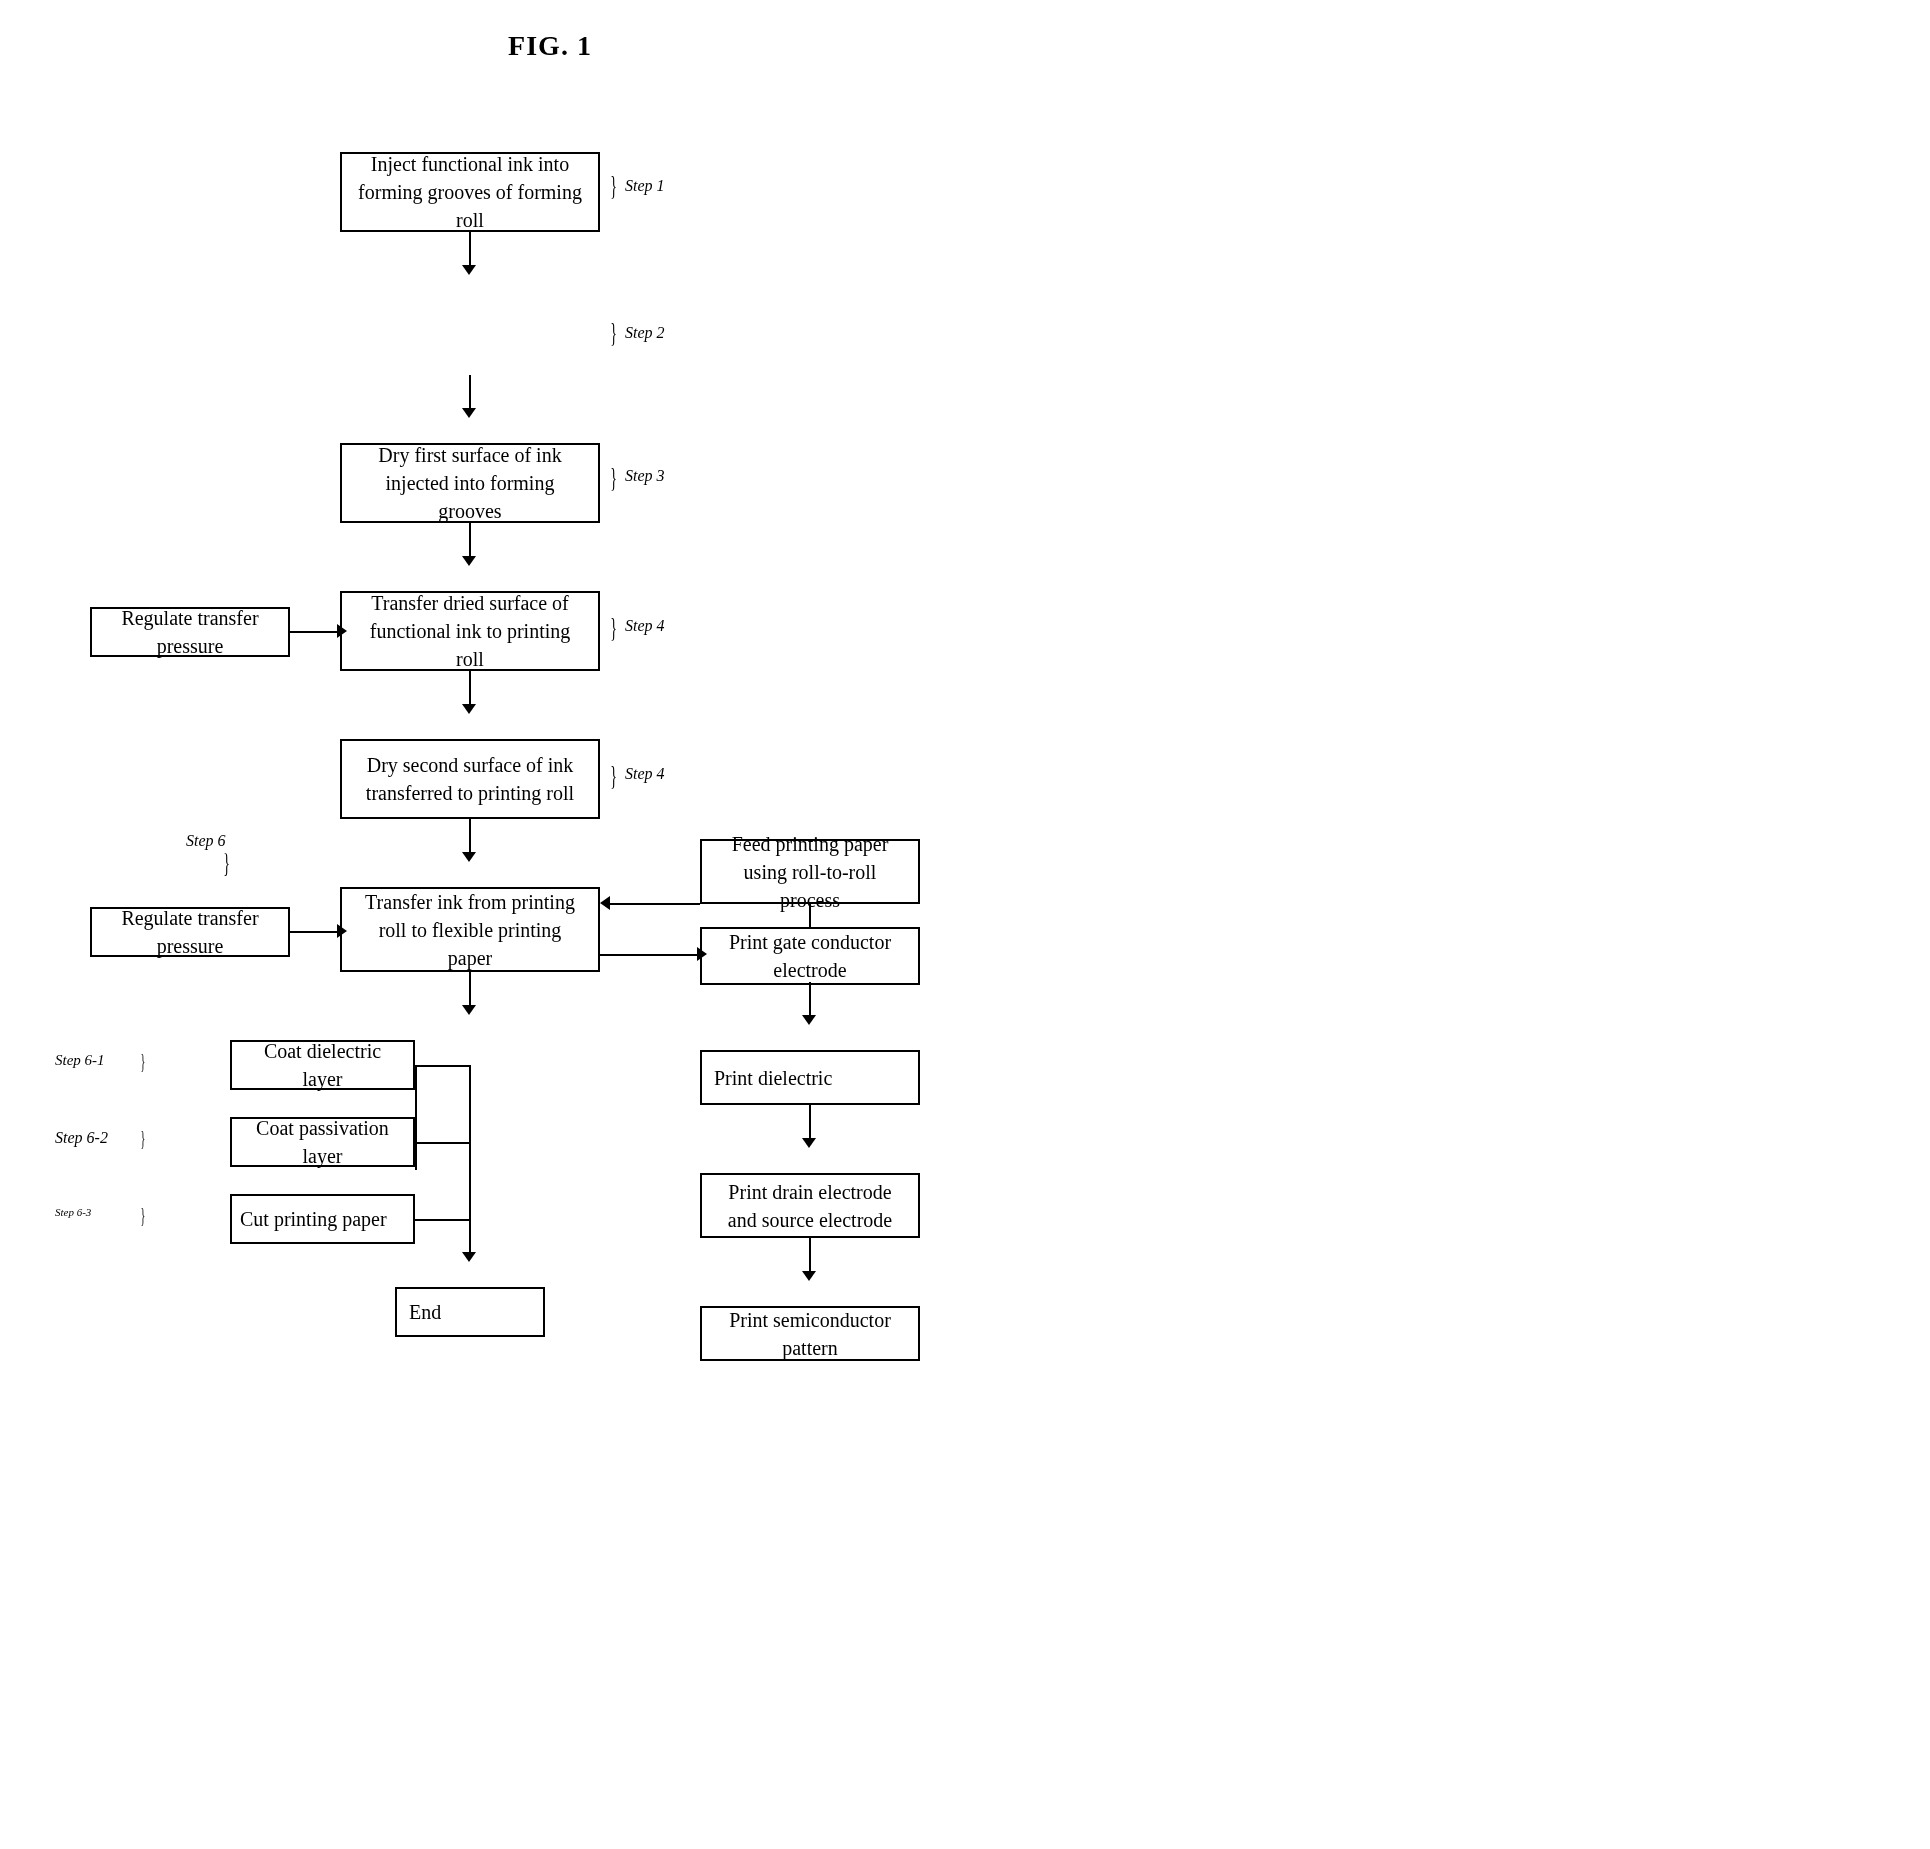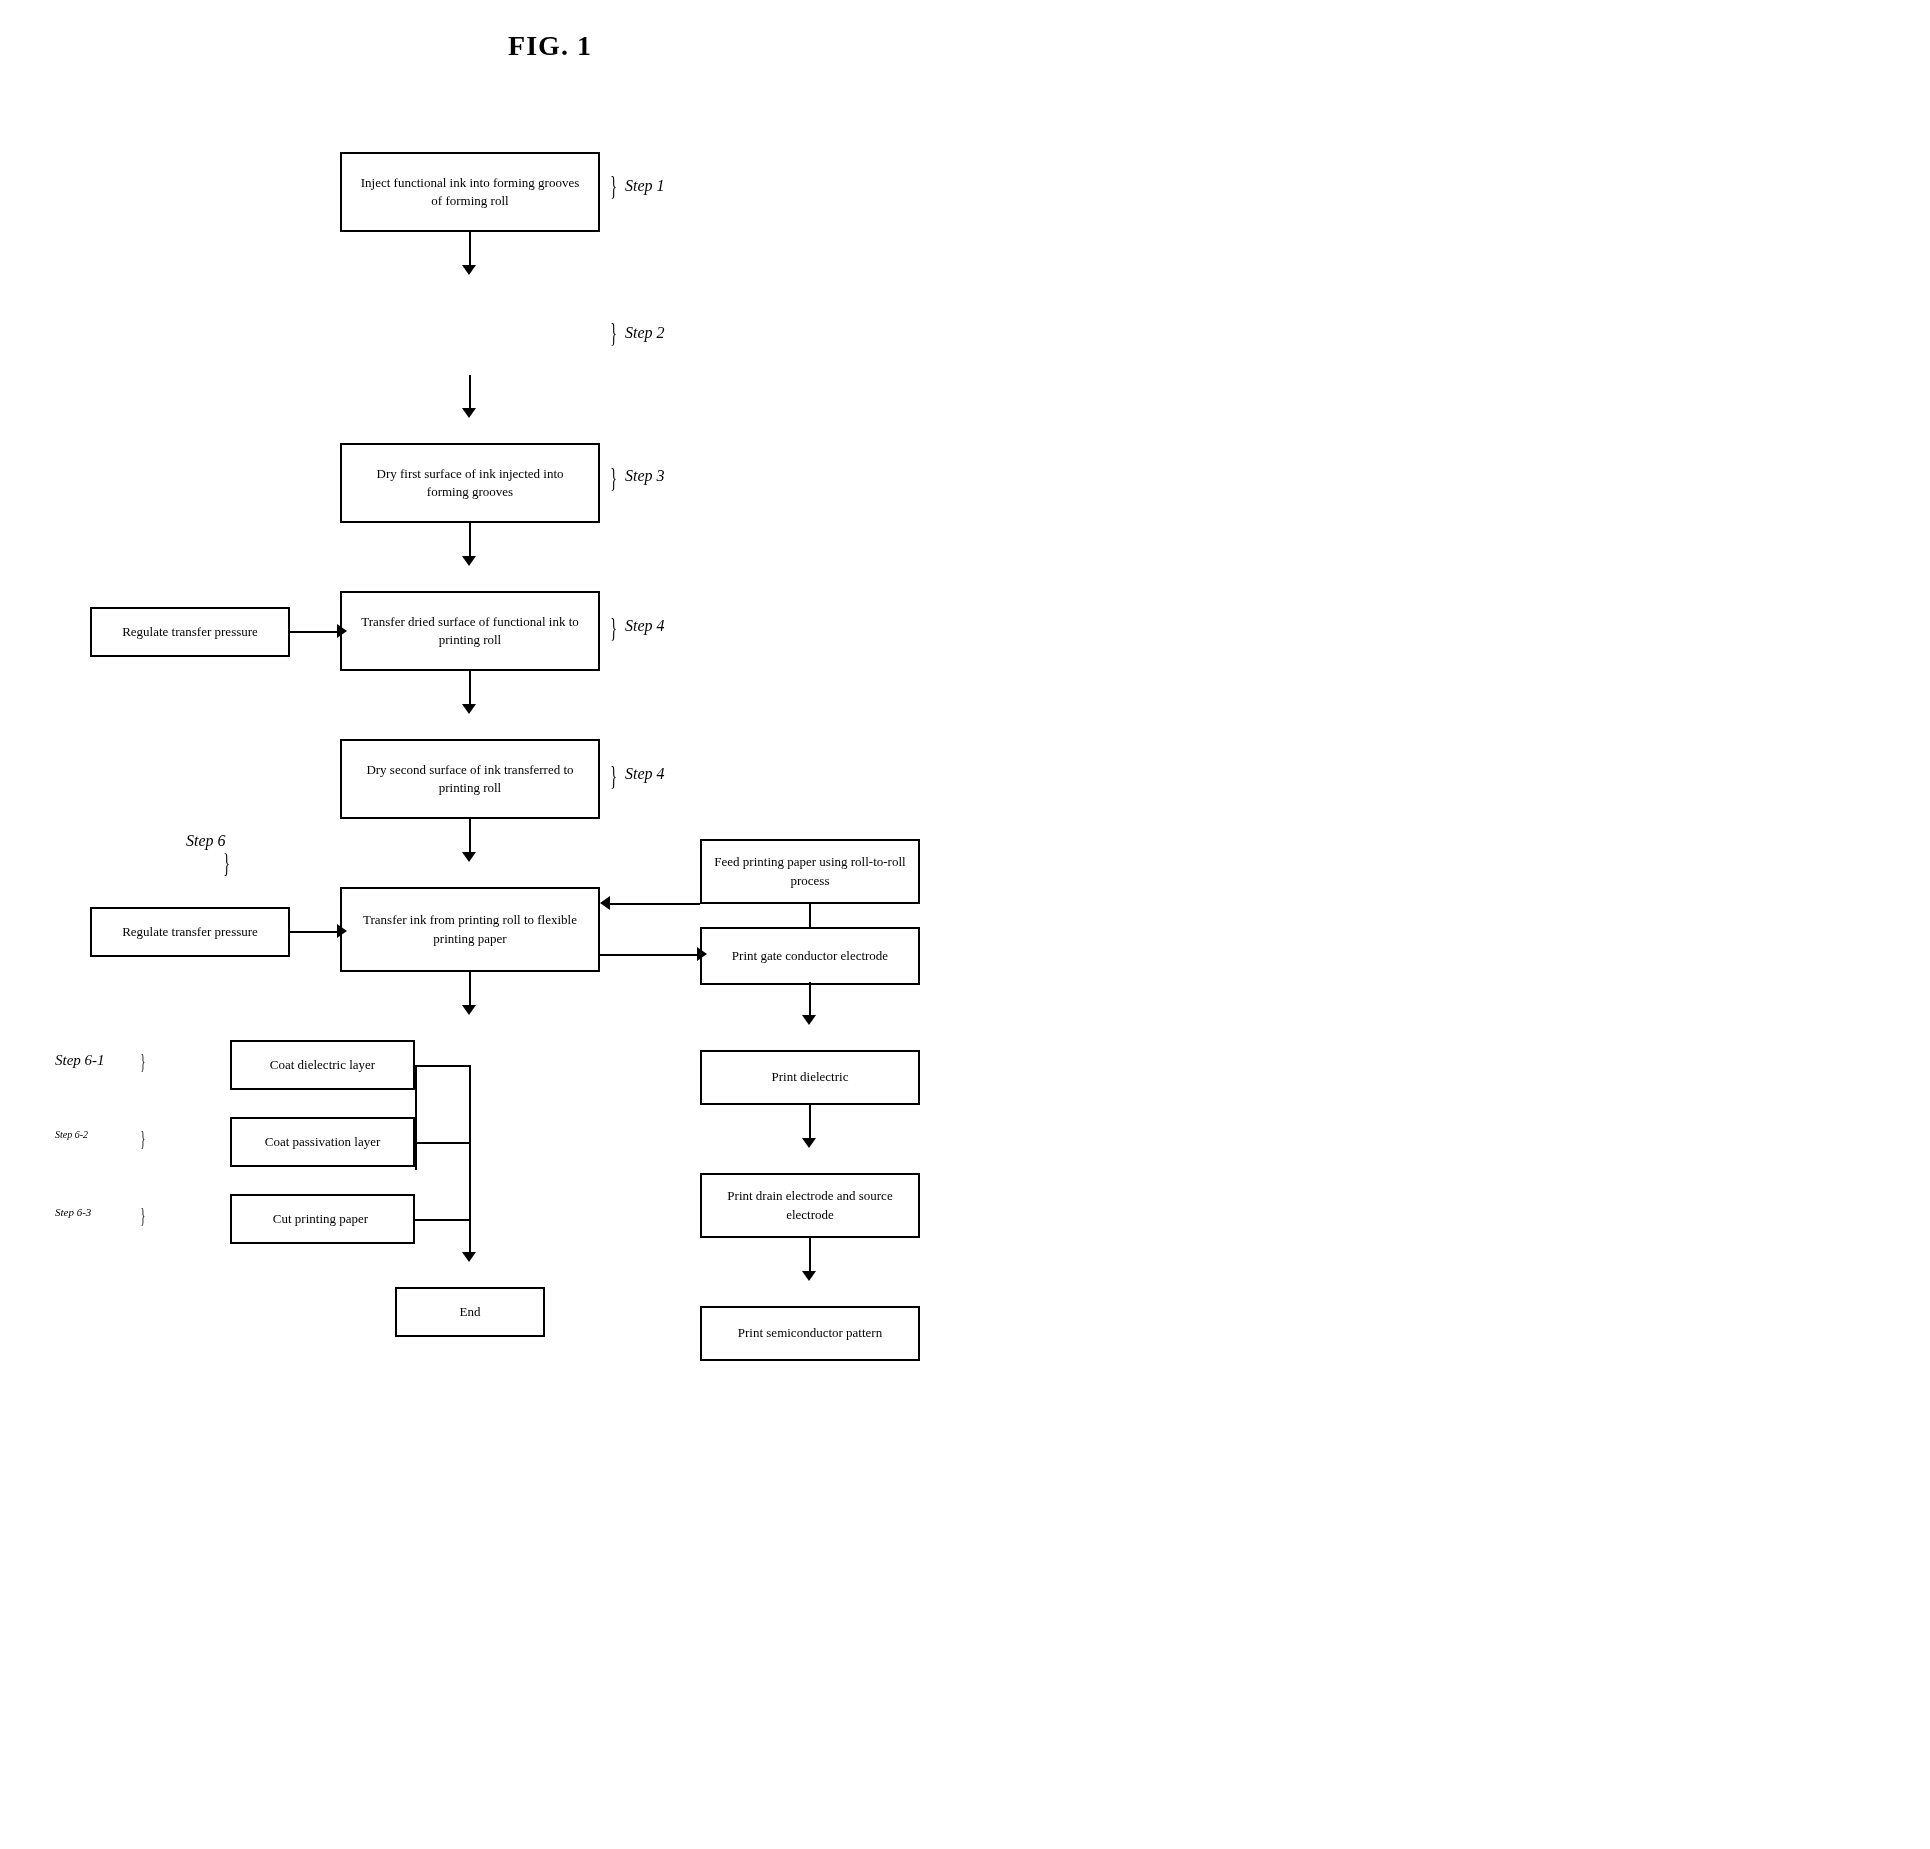--- a/index.html
+++ b/index.html
@@ -24,22 +24,22 @@
       height: 1700px;
       margin: 0 auto;
     }
     .box {
       position: absolute;
       border: 2px solid #000;
       background: #fff;
       text-align: center;
       display: flex;
       align-items: center;
-      justify-content: center;
-      font-size: 13px;
+      justify-content: flex-start;
+      font-size: 20px;
       line-height: 1.4;
       padding: 8px 12px;
     }
     .step-label {
       position: absolute;
       font-size: 16px;
       font-style: italic;
     }
     .arrow-line-v {
       position: absolute;
@@ -193,21 +193,21 @@
 
   <div class="box" style="left:230px; top:968px; width:185px; height:50px;">
     <span>Coat dielectric layer</span>
   </div>
   <span class="step-label" style="left:55px; top:980px; font-size:15px;">Step 6-1</span>
   <span class="curly" style="left:138px; top:978px; font-size:20px; transform:scaleX(0.5);">}</span>
 
   <div class="box" style="left:230px; top:1045px; width:185px; height:50px;">
     <span>Coat passivation layer</span>
   </div>
-  <span class="step-label" style="left:55px; top:1057px; font-size:10px;">Step 6-2</span>
+  <span class="step-label" style="left:55px; top:1057px; font-size:16px;">Step 6-2</span>
   <span class="curly" style="left:138px; top:1055px; font-size:20px; transform:scaleX(0.5);">}</span>
 
   <div class="box" style="left:230px; top:1122px; width:185px; height:50px;padding-left:8px;">
     <span>Cut printing paper</span>
   </div>
   <span class="step-label" style="left:55px; top:1134px; font-size:11px;">Step 6-3</span>
   <span class="curly" style="left:138px; top:1132px; font-size:20px; transform:scaleX(0.5);">}</span>
 
   <div class="arrow-line-v" style="left:415px; top:993px; height:105px;"></div>
 

